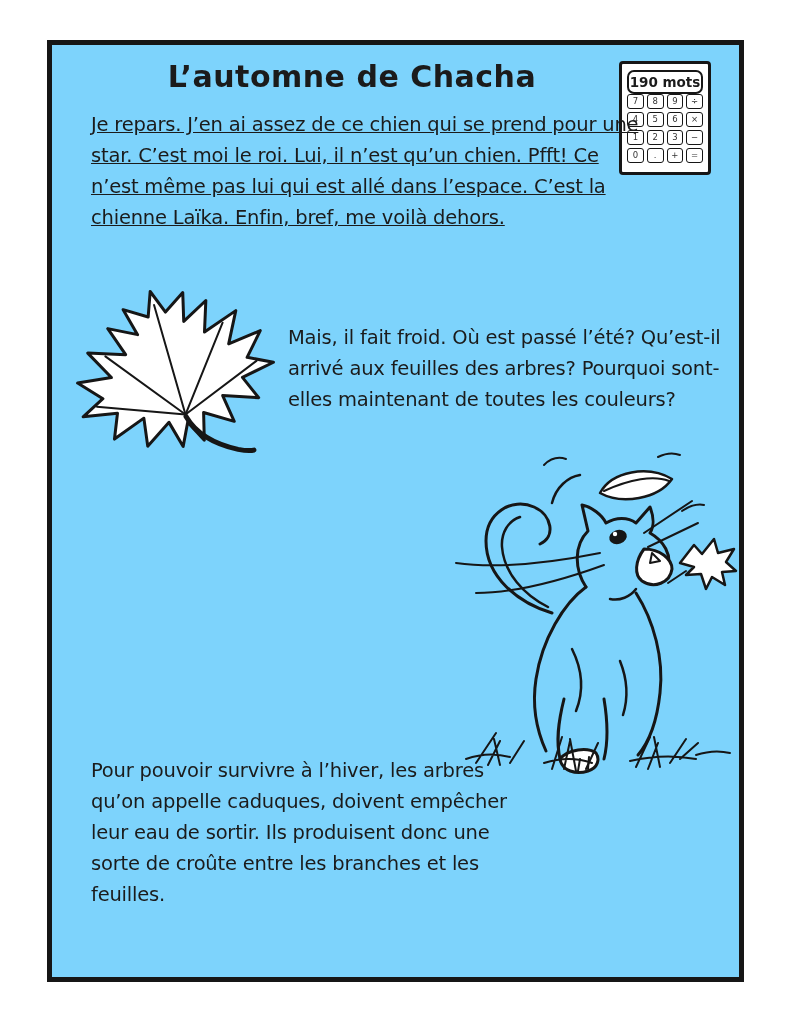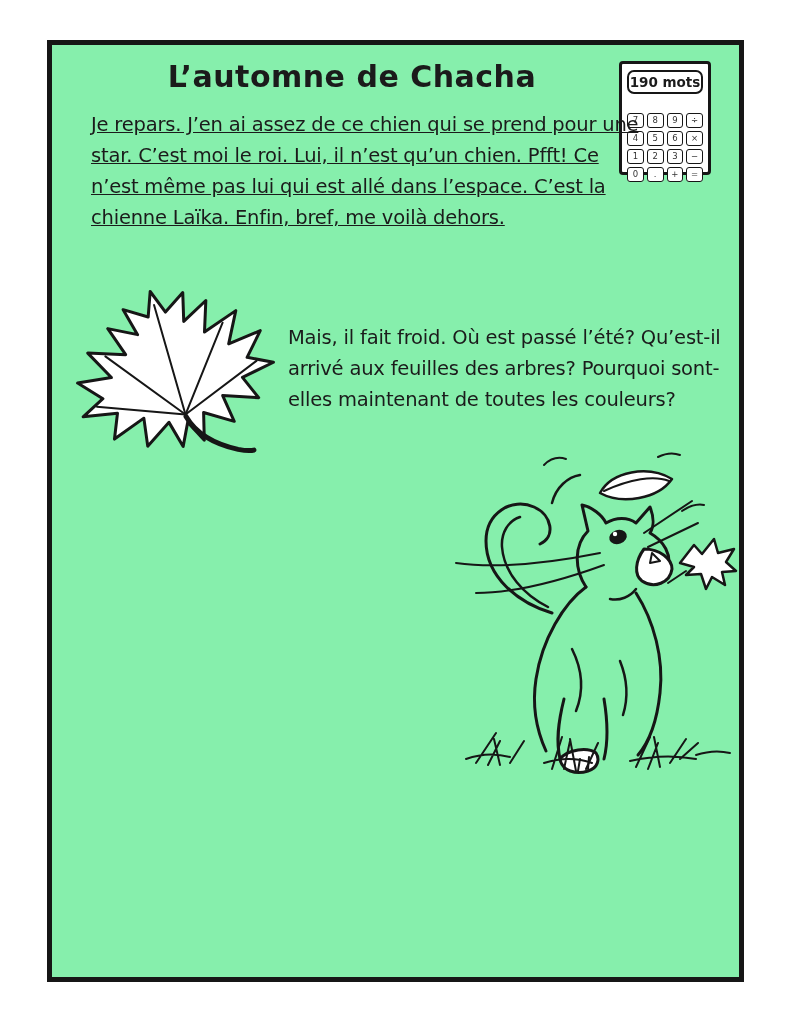--- a/index.html
+++ b/index.html
@@ -2,35 +2,35 @@
 <html><head>
 <meta charset="utf-8">
 <style>
   html,body{margin:0;padding:0;background:#ffffff;}
   .sheet{
     position:relative;width:791px;height:1024px;background:#ffffff;overflow:hidden;
     font-family:"DejaVu Sans",sans-serif;color:#1b1b1b;
   }
   .page{
     position:absolute;left:47px;top:40px;width:687px;height:932px;
-    border:5px solid #161616;background:#86efac;
+    border:5px solid #161616;background:#7dd3fc;
   }
   .page-title{
     position:absolute;left:0;top:14px;width:600px;text-align:center;
     font-size:30px;font-weight:bold;letter-spacing:.5px;margin:0;
   }
   
   .calculator{
     position:absolute;left:567px;top:16px;width:92px;height:114px;
     border:3px solid #161616;border-radius:4px;background:#fff;
     box-sizing:border-box;padding:6px 5px;
   }
   .calc-display{
     border:2px solid #161616;border-radius:7px;font-size:13.5px;font-weight:bold;
-    text-align:center;padding:2px 0;margin-bottom:19px;white-space:nowrap;
+    text-align:center;padding:2px 0;margin-bottom:0;white-space:nowrap;
   }
   .calc-keys{display:grid;grid-template-columns:repeat(4,1fr);gap:3px;}
   .calc-key{
     border:1.5px solid #161616;border-radius:3px;height:13px;line-height:13px;
     font-size:8.5px;text-align:center;color:#333;background:#fff;
   }
   
   .para{
     position:absolute;margin:0;font-size:19.5px;line-height:31px;letter-spacing:-.2px;
   }
@@ -143,18 +143,19 @@
 
         <g class="ln" stroke-width="2">
           <path d="M36,322 L56,292 M48,324 L60,300 M60,324 L54,298 M70,322 L84,300 M26,318 Q48,310 70,316"></path>
           <path d="M112,328 L122,296 M124,328 L130,300 M136,330 L130,298 M146,328 L158,302 M104,322 Q130,314 152,322"></path>
           <path d="M196,326 L210,296 M208,328 L218,302 M220,326 L214,296 M230,322 L246,298 M240,318 L258,302 M190,320 Q224,312 256,318"></path>
           <path d="M256,314 Q274,308 290,312"></path>
         </g>
       </svg>
     </div>
 
+    <p class="para p4">Pour pouvoir survivre à l’hiver, les arbres qu’on appelle caduques, doivent empêcher leur eau de sortir. Ils produisent donc une sorte de croûte entre les branches et les feuilles.</p>
 
 
 
 
   </div>
 </div>
 
 </body></html>

